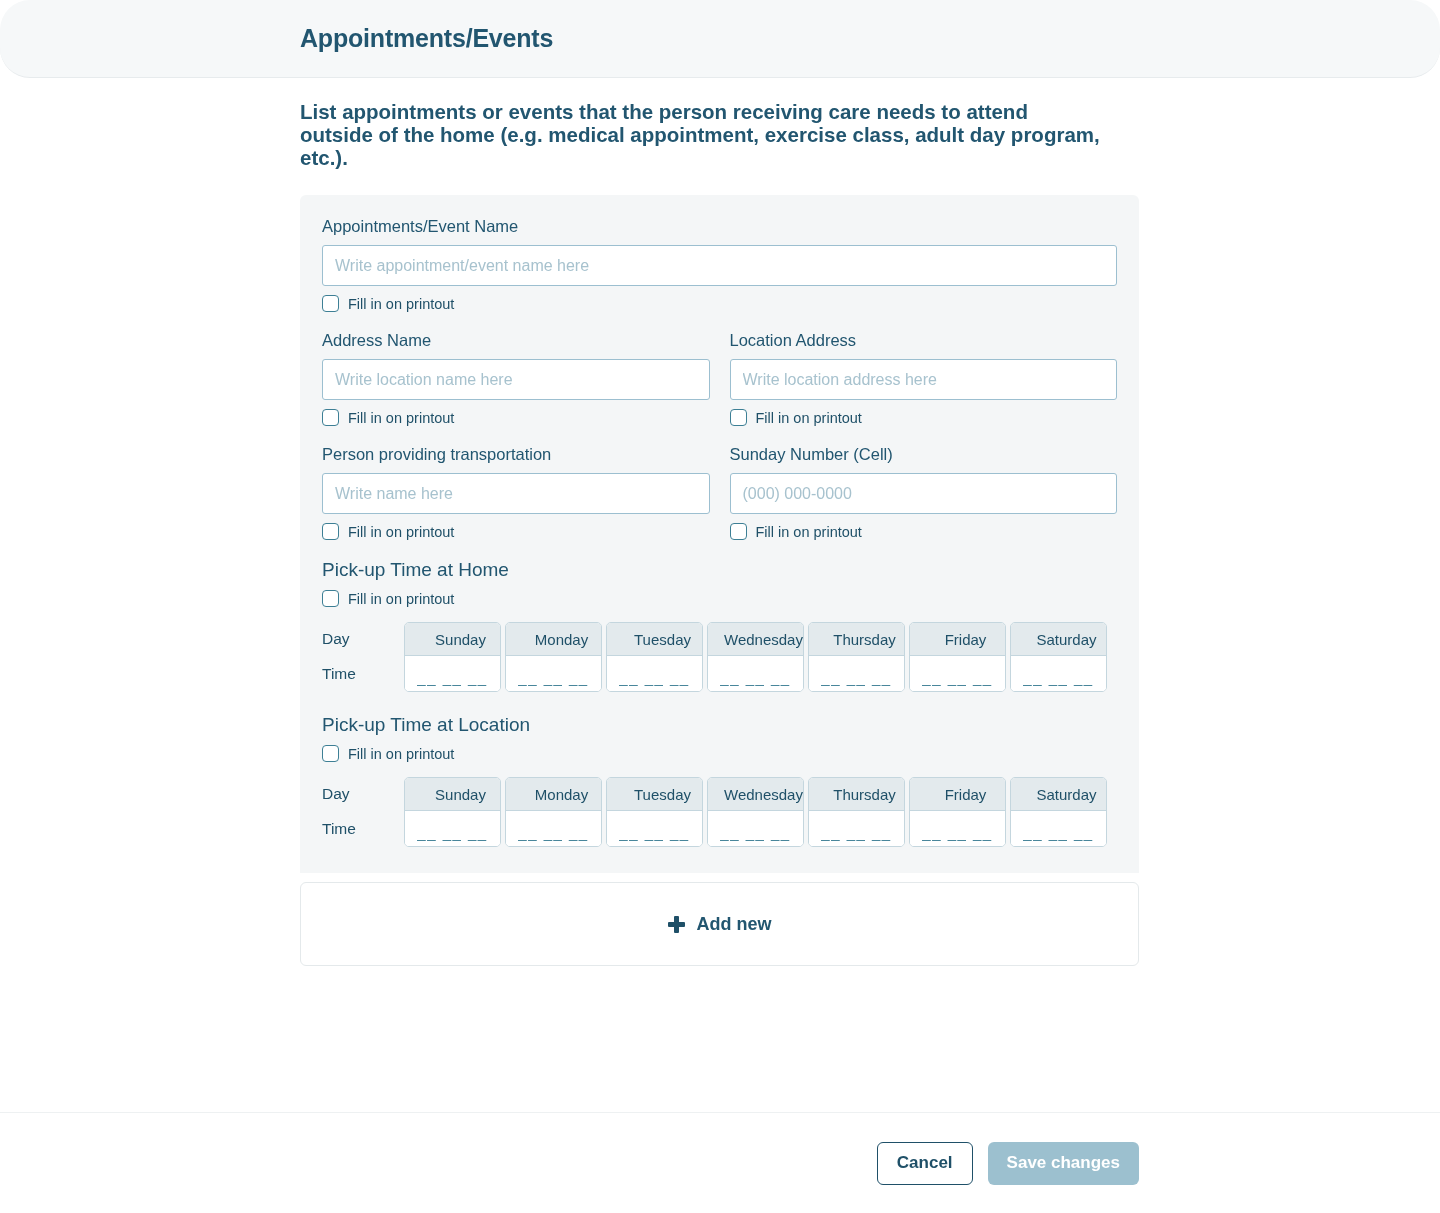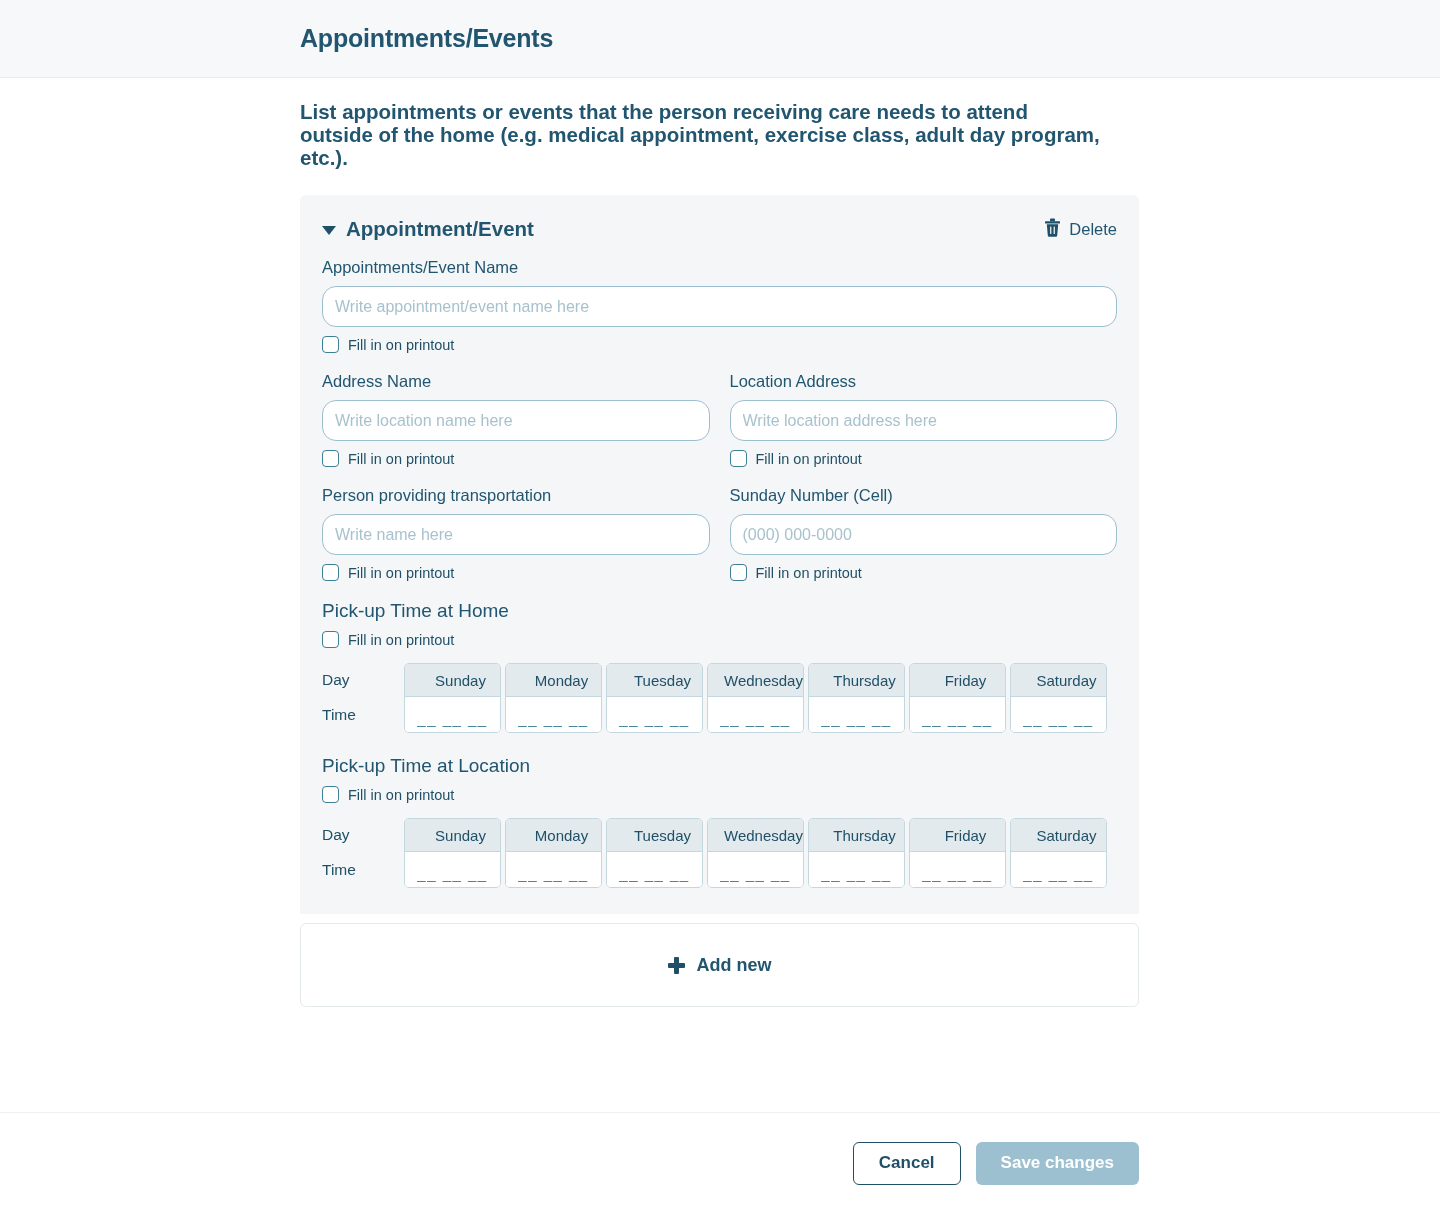--- a/index.html
+++ b/index.html
@@ -17,20 +17,21 @@
     overflow: hidden;
   }
 
   
   .top-header {
     height: 78px;
     background: #f6f8f9;
     border-bottom: 1px solid #e7ebed;
     display: flex;
     align-items: center;
+    border-radius: 30px;
   }
   .top-header-title {
     margin-left: 300px;
     font-size: 25px;
     font-weight: bold;
     color: #225670;
     letter-spacing: -0.2px;
   }
 
   
@@ -99,21 +100,21 @@
   .field-label {
     font-size: 16.5px;
     color: #225670;
     margin-bottom: 9px;
     display: block;
   }
   .text-input {
     width: 100%;
     height: 41px;
     border: 1px solid #9cbfd0;
-    border-radius: 14px;
+    border-radius: 3px;
     background: #ffffff;
     padding: 0 12px;
     font-size: 16px;
     font-family: inherit;
     color: #225670;
     outline: none;
   }
   .text-input::placeholder { color: #a7c2ce; }
 
   .printout-row {
@@ -245,21 +246,21 @@
     padding-right: 301px;
     gap: 15px;
     background: #ffffff;
   }
   .btn {
     font-family: inherit;
     font-size: 17px;
     font-weight: bold;
     border-radius: 6px;
     height: 43px;
-    padding: 0 25px;
+    padding: 0 19px;
     cursor: pointer;
   }
   .btn-cancel {
     background: #ffffff;
     border: 1.6px solid #1f5068;
     color: #1f5068;
   }
   .btn-save {
     background: #9cc0cf;
     border: none;
@@ -273,38 +274,20 @@
 <div class="top-header">
   <div class="top-header-title">Appointments/Events</div>
 </div>
 
 <div class="page-body">
 
   <div class="intro">List appointments or events that the person receiving care needs to attend outside of the home (e.g. medical appointment, exercise class, adult day program, etc.).</div>
 
   <div class="event-card">
 
-    <div class="card-head">
-      <div class="card-head-left">
-        <span class="caret"></span>
-        <span class="card-title">Appointment/Event</span>
-      </div>
-      <button class="delete-btn">
-        <span>
-          <svg width="17" height="19" viewBox="0 0 17 19" aria-hidden="true">
-            <rect x="1" y="3.2" width="15" height="2.3" rx="0.6" fill="#1f5068"></rect>
-            <rect x="6" y="0.6" width="5" height="2.6" rx="0.8" fill="#1f5068"></rect>
-            <path d="M2.8 6.3 h11.4 l-1 11.2 a1.3 1.3 0 0 1 -1.3 1.2 h-6.8 a1.3 1.3 0 0 1 -1.3 -1.2 z" fill="#1f5068"></path>
-            <rect x="6.1" y="8.4" width="1.25" height="7.6" rx="0.5" fill="#f4f6f7"></rect>
-            <rect x="9.6" y="8.4" width="1.25" height="7.6" rx="0.5" fill="#f4f6f7"></rect>
-          </svg>
-        </span>
-        <span class="delete-label">Delete</span>
-      </button>
-    </div>
 
     <div class="field-block">
       <label class="field-label">Appointments/Event Name</label>
       <input class="text-input" type="text" placeholder="Write appointment/event name here" style="">
       <div class="printout-row">
         <span class="checkbox"></span>
         <span class="printout-label">Fill in on printout</span>
       </div>
     </div>
 

